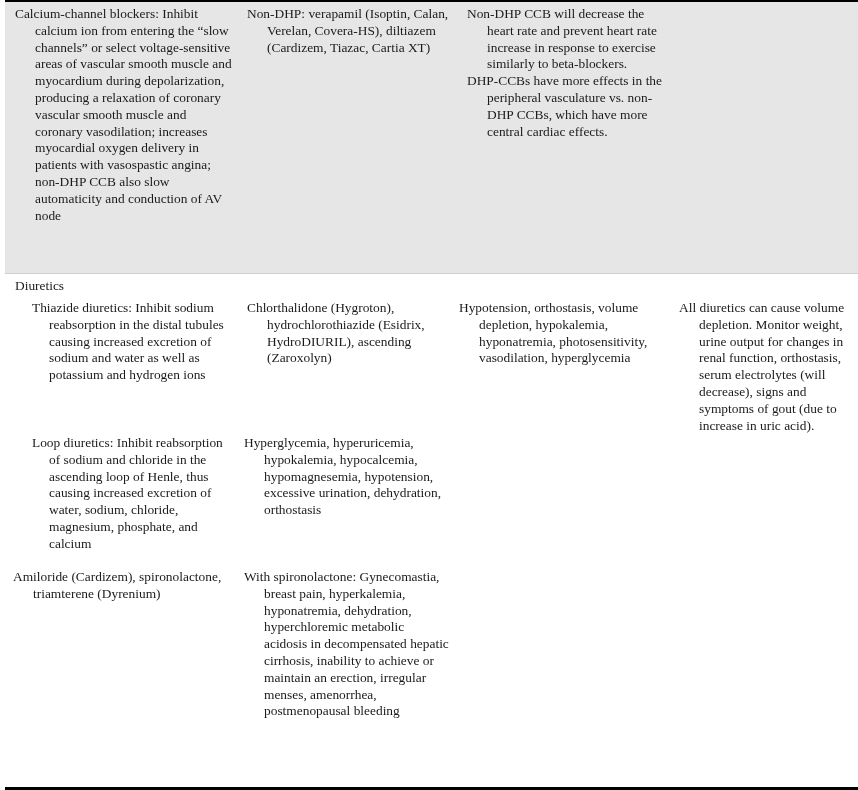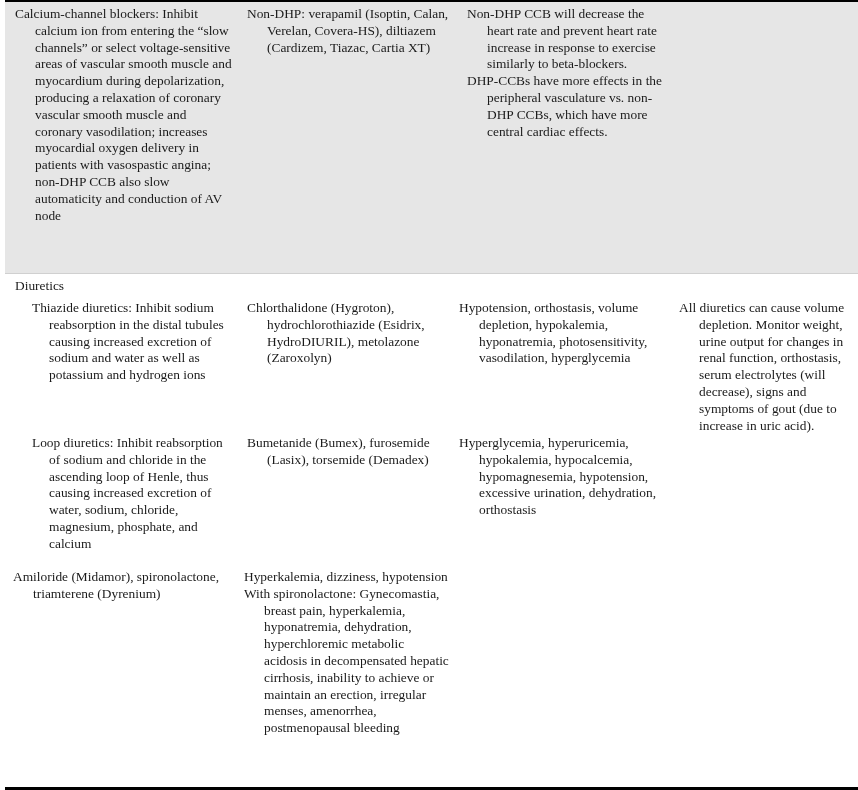--- a/index.html
+++ b/index.html
@@ -80,47 +80,43 @@
     </div>
   </div>
 
   <div class="group-heading">Diuretics</div>
 
   <div class="row r-thiazide">
     <div class="cell c1">
       <p class="entry sub">Thiazide diuretics: Inhibit sodium reabsorption in the distal tubules causing increased excretion of sodium and water as well as potassium and hydrogen ions</p>
     </div>
     <div class="cell c2">
-      <p class="entry">Chlorthalidone (Hygroton), hydrochlorothiazide (Esidrix, HydroDIURIL), metolazone (Zaroxolyn)</p>
+      <p class="entry">Chlorthalidone (Hygroton), hydrochlorothiazide (Esidrix, HydroDIURIL), ascending (Zaroxolyn)</p>
     </div>
     <div class="cell c3">
       <p class="entry">Hypotension, orthostasis, volume depletion, hypokalemia, hyponatremia, photosensitivity, vasodilation, hyperglycemia</p>
     </div>
     <div class="cell c4">
       <p class="entry">All diuretics can cause volume depletion. Monitor weight, urine output for changes in renal function, orthostasis, serum electrolytes (will decrease), signs and symptoms of gout (due to increase in uric acid).</p>
     </div>
   </div>
 
   <div class="row r-loop">
     <div class="cell c1">
       <p class="entry sub">Loop diuretics: Inhibit reabsorption of sodium and chloride in the ascending loop of Henle, thus causing increased excretion of water, sodium, chloride, magnesium, phosphate, and calcium</p>
     </div>
-    <div class="cell c2">
-      <p class="entry">Bumetanide (Bumex), furosemide (Lasix), torsemide (Demadex)</p>
-    </div>
     <div class="cell c3">
       <p class="entry">Hyperglycemia, hyperuricemia, hypokalemia, hypocalcemia, hypomagnesemia, hypotension, excessive urination, dehydration, orthostasis</p>
     </div>
     <div class="cell c4"></div>
   </div>
 
   <div class="row r-ksparing">
     <div class="cell c2">
-      <p class="entry">Amiloride (Midamor), spironolactone, triamterene (Dyrenium)</p>
+      <p class="entry">Amiloride (Cardizem), spironolactone, triamterene (Dyrenium)</p>
     </div>
     <div class="cell c3">
-      <p class="entry">Hyperkalemia, dizziness, hypotension</p>
       <p class="entry">With spironolactone: Gynecomastia, breast pain, hyperkalemia, hyponatremia, dehydration, hyperchloremic metabolic acidosis in decompensated hepatic cirrhosis, inability to achieve or maintain an erection, irregular menses, amenorrhea, postmenopausal bleeding</p>
     </div>
     <div class="cell c4"></div>
   </div>
 
 </div>
 
 </body></html>

